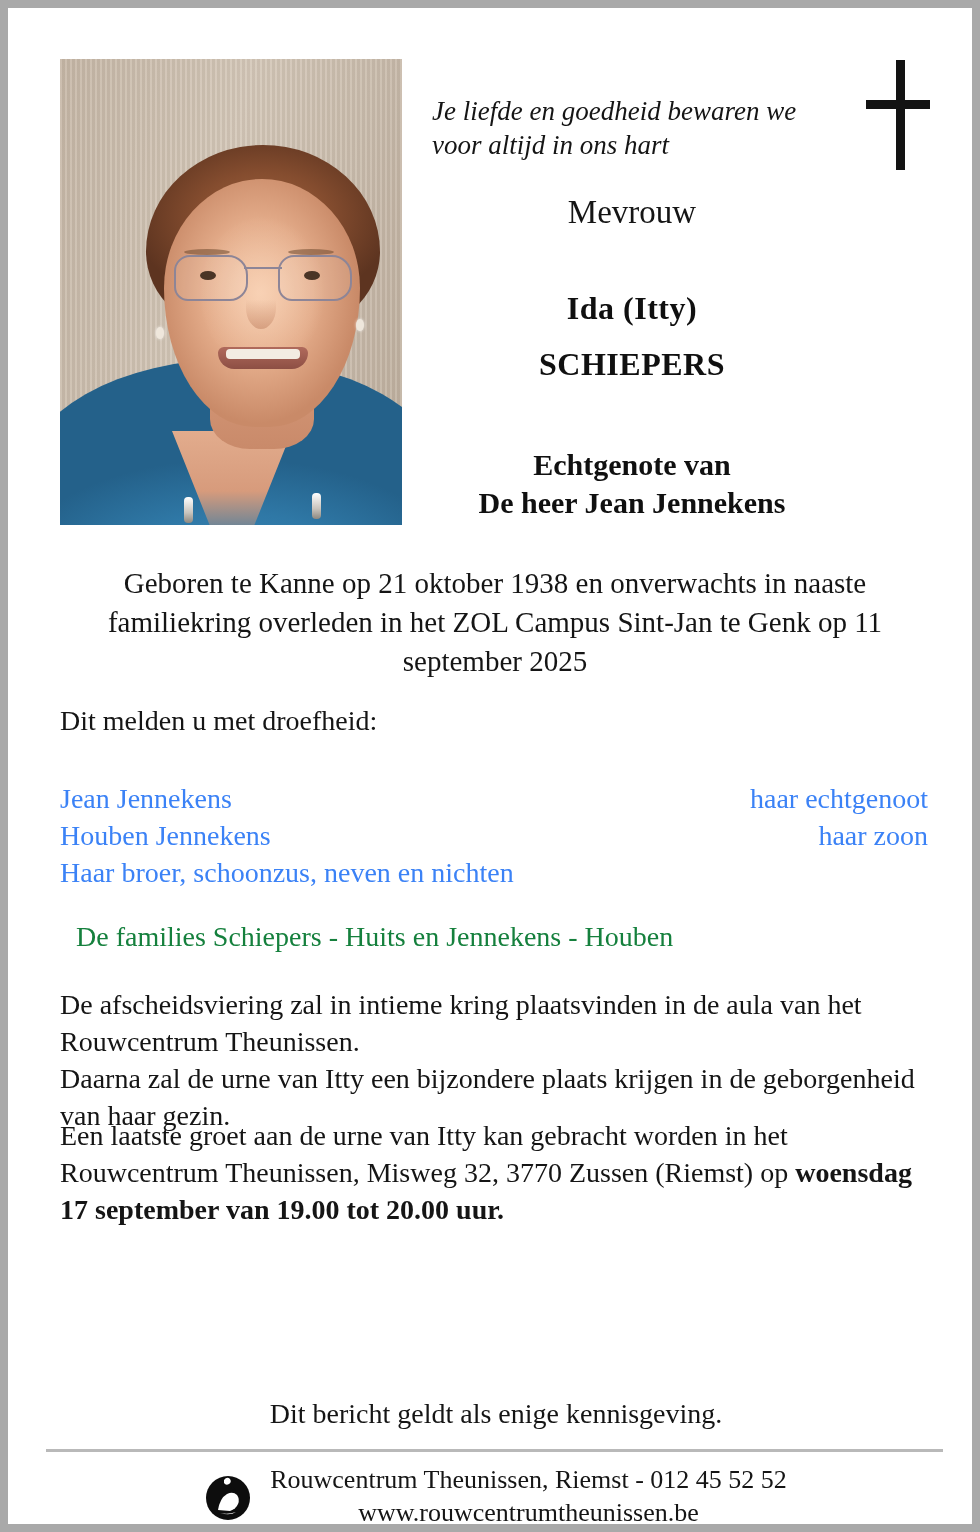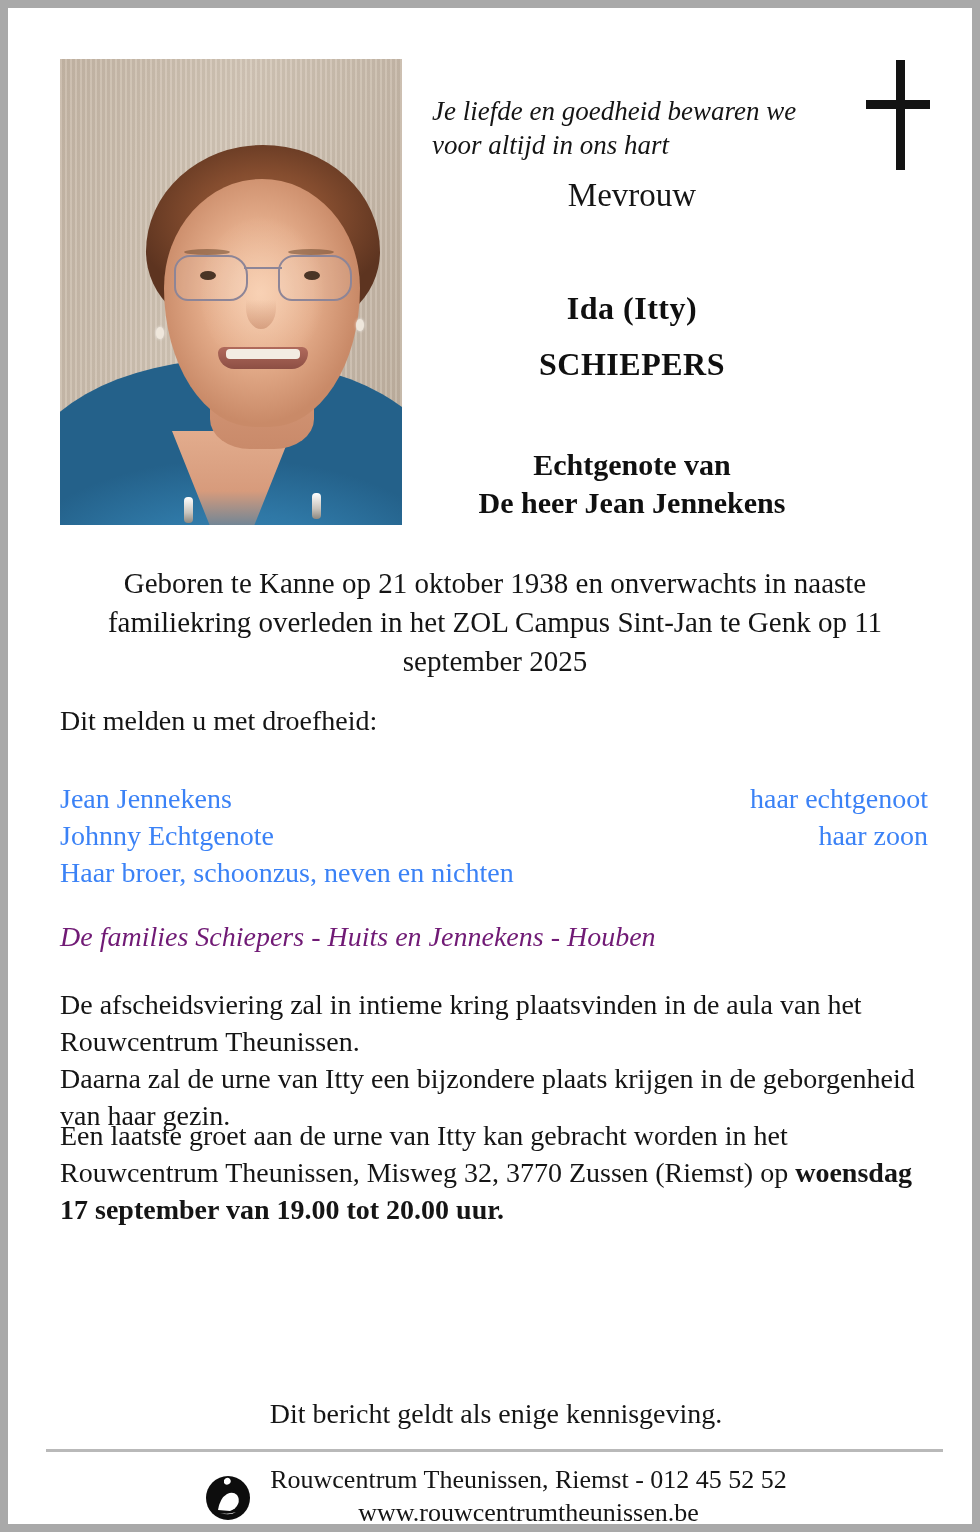--- a/index.html
+++ b/index.html
@@ -237,21 +237,21 @@
     top: 86px;
     width: 400px;
     font-style: italic;
     font-size: 27px;
     line-height: 34px;
     color: #151515;
   }
   .mevrouw {
     position: absolute;
     left: 404px;
-    top: 169px;
+    top: 186px;
     width: 440px;
     text-align: center;
     font-size: 33px;
     color: #151515;
   }
   .name {
     position: absolute;
     left: 404px;
     top: 272px;
     width: 440px;
@@ -301,25 +301,24 @@
   .srow {
     display: flex;
     justify-content: space-between;
     font-size: 28px;
     line-height: 37px;
     color: #3b82f6;
   }
   .srow .rel { text-align: center; margin-left: 16px; }
   .families {
     position: absolute;
-    left: 52px;
+    left: 68px;
     top: 913px;
     font-size: 28px;
-    color: #701a75;
-    font-style: italic;
+    color: #15803d;
   }
   .para {
     position: absolute;
     left: 52px;
     width: 872px;
     font-size: 28px;
     line-height: 37px;
     color: #151515;
   }
   .p-ceremony { top: 978px; }
@@ -417,21 +416,21 @@
   <div class="dates">Geboren te Kanne op 21 oktober 1938 en onverwachts in naaste familiekring overleden in het ZOL Campus Sint-Jan te Genk op 11 september 2025</div>
 
   <div class="announce">Dit melden u met droefheid:</div>
 
   <div class="survivors">
     <div class="srow">
       <span>Jean Jennekens</span>
       <span class="rel">haar echtgenoot</span>
     </div>
     <div class="srow">
-      <span>Johnny Echtgenote</span>
+      <span>Houben Jennekens</span>
       <span class="rel">haar zoon</span>
     </div>
     <div class="srow">
       <span>Haar broer, schoonzus, neven en nichten</span>
       <span class="rel"></span>
     </div>
   </div>
 
   <div class="families">De families Schiepers - Huits en Jennekens - Houben</div>
 

